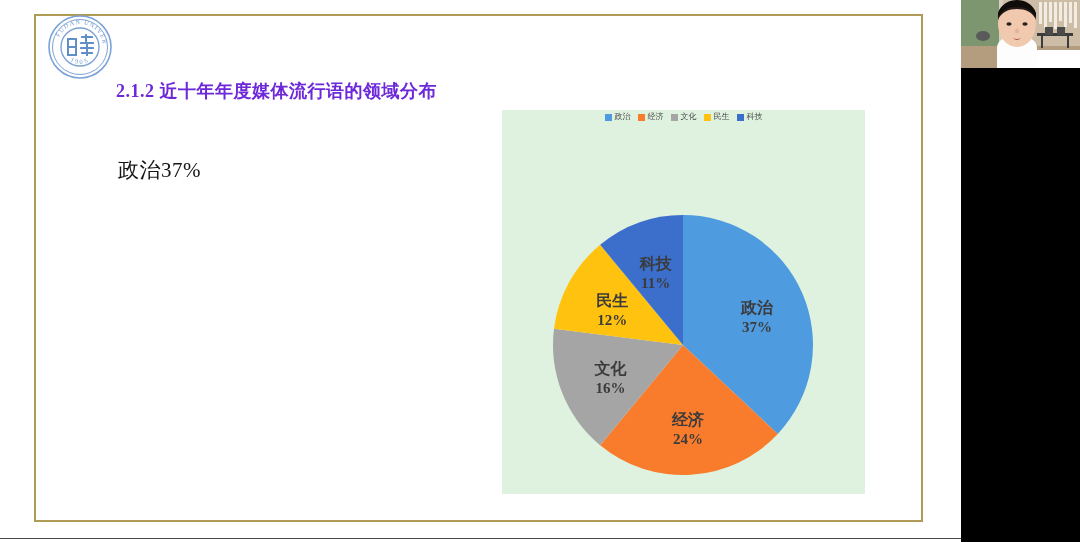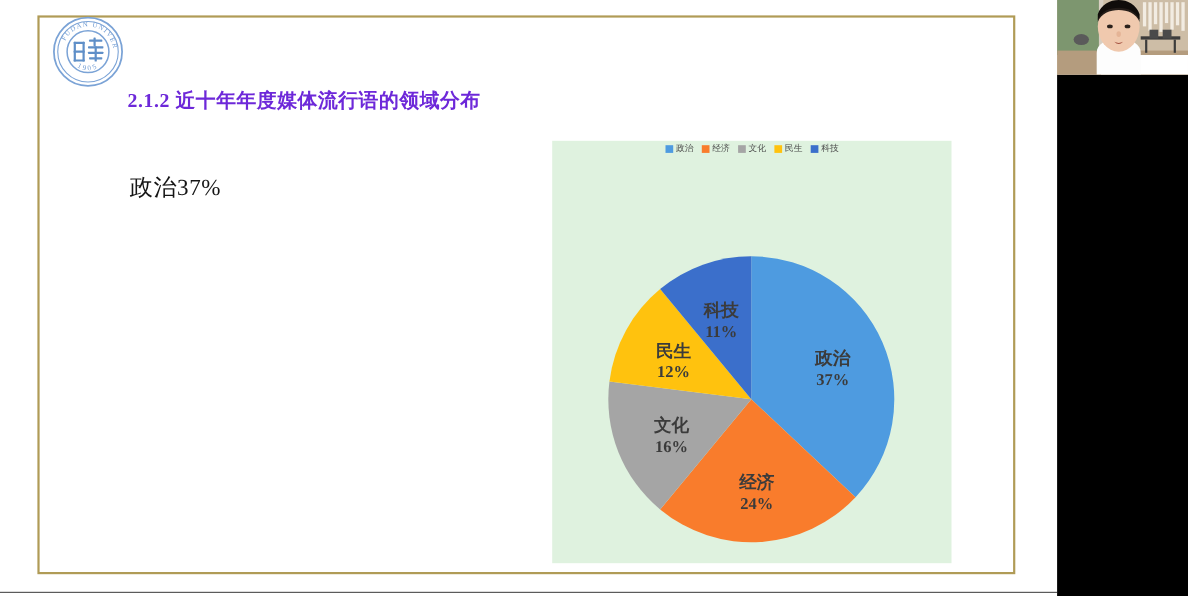--- a/index.html
+++ b/index.html
@@ -41,21 +41,20 @@
   .stat-list{position:absolute;left:118px;top:136px;width:220px;}
   .stat-line{
     font-size:21px;color:#151515;line-height:31px;
     white-space:nowrap;letter-spacing:.5px;margin-top:19px;
   }
 
   
   .chart-panel{
     position:absolute;left:502px;top:110px;width:363px;height:384px;
     background:#dff2df;
-    margin-top:18px;
   }
   .chart-legend{
     position:absolute;left:0;top:3px;width:363px;
     display:flex;justify-content:center;align-items:center;gap:7px;
     font-family:"Liberation Sans","DejaVu Sans",sans-serif;
   }
   .legend-item{display:flex;align-items:center;gap:3px;}
   .legend-swatch{width:7px;height:7px;display:inline-block;}
   .legend-label{font-size:8px;color:#4a4a4a;line-height:1;}
 

